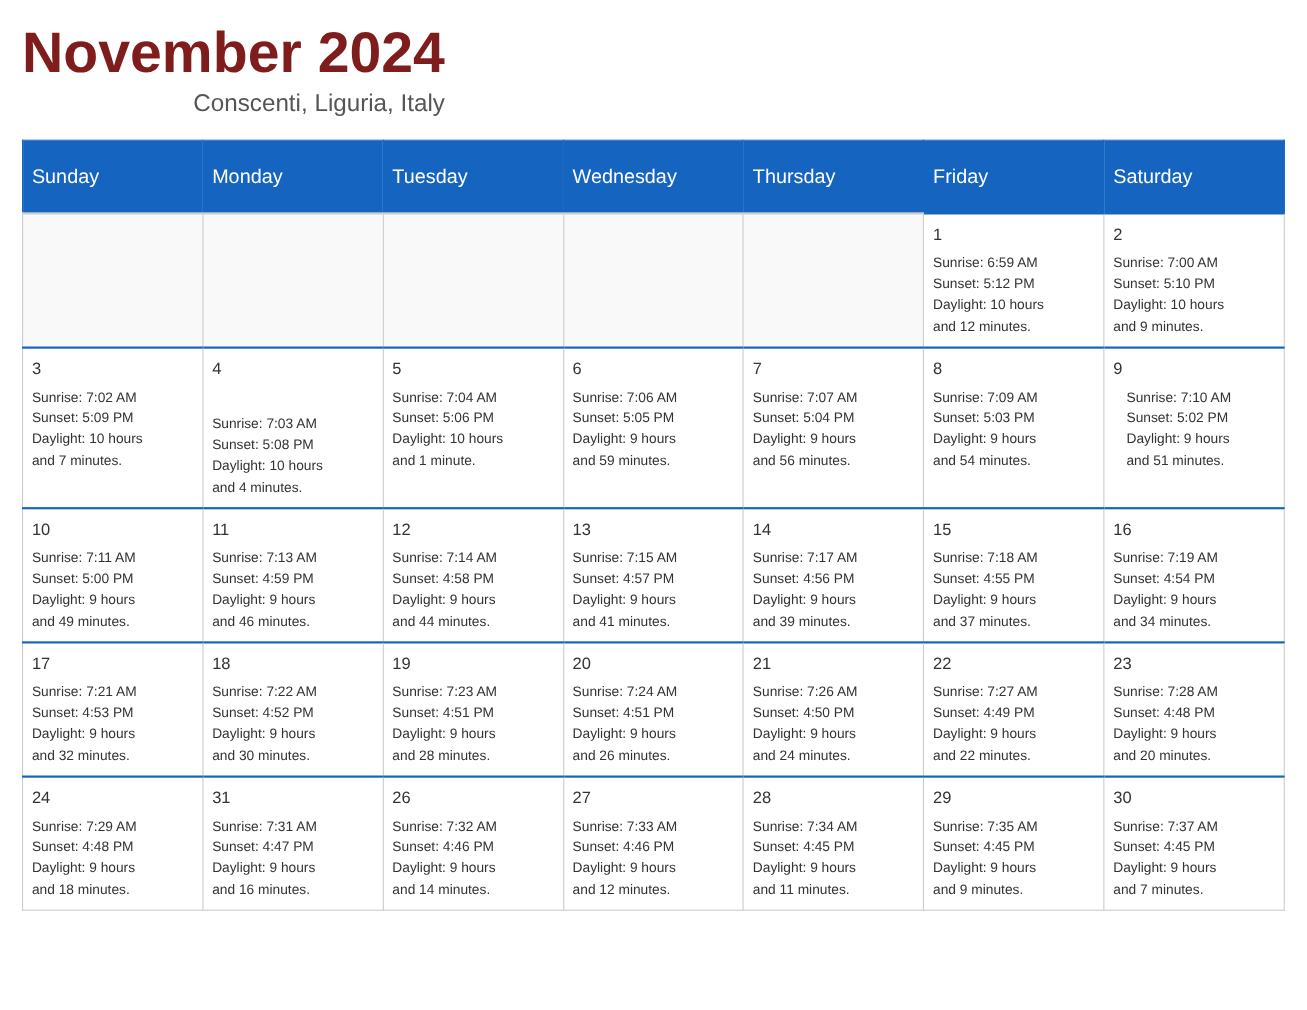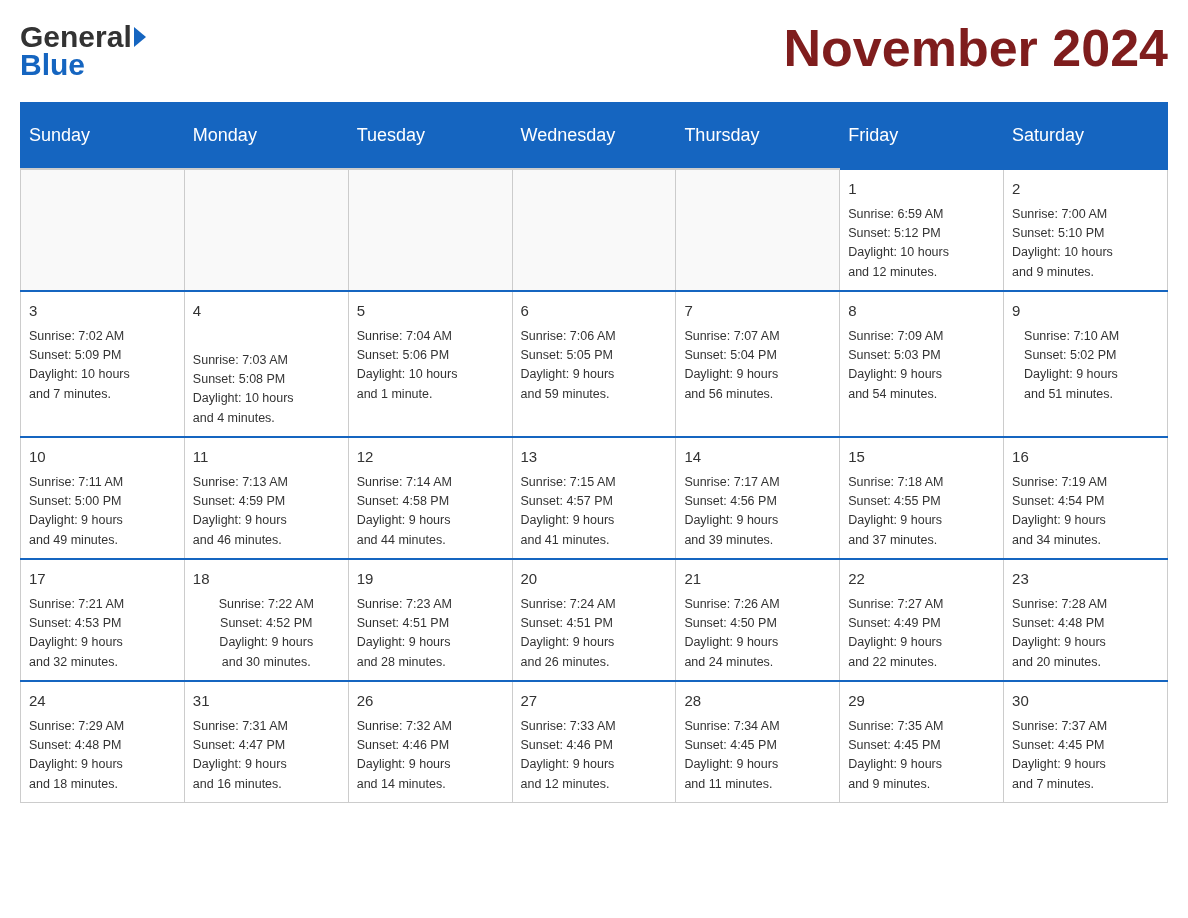--- a/index.html
+++ b/index.html
@@ -98,29 +98,23 @@
       color: #1565c0;
       display: block;
       margin-top: -6px;
       margin-left: 0px;
     }
   </style>
 </head>
 <body>
 
 <div class="header">
-  <div class="logo">
-    <div class="logo-wrapper">
-      <span class="logo-general">General</span>
-      <span class="logo-arrow"></span>
-    </div>
-    <span class="logo-blue-text">Blue</span>
-  </div>
   <div class="title-section">
     <div class="month-title">November 2024</div>
+    <div class="location">Conscenti, Liguria, Italy</div>
   </div>
 </div>
 
 <table class="calendar">
   <thead>
     <tr>
     <th>Sunday</th>
         <th>Monday</th>
         <th>Tuesday</th>
         <th>Wednesday</th>
@@ -256,21 +250,21 @@
       <tr>
         <td>
           <span class="day-number">17</span>
           <div class="day-info" style="white-space: pre-line;">Sunrise: 7:21 AM
 Sunset: 4:53 PM
 Daylight: 9 hours
 and 32 minutes.</div>
         </td>
         <td>
           <span class="day-number">18</span>
-          <div class="day-info" style="white-space: pre-line; text-align: center;">Sunrise: 7:22 AM
+          <div class="day-info" style="white-space: pre-line;">Sunrise: 7:22 AM
 Sunset: 4:52 PM
 Daylight: 9 hours
 and 30 minutes.</div>
         </td>
         <td>
           <span class="day-number">19</span>
           <div class="day-info" style="white-space: pre-line;">Sunrise: 7:23 AM
 Sunset: 4:51 PM
 Daylight: 9 hours
 and 28 minutes.</div>

